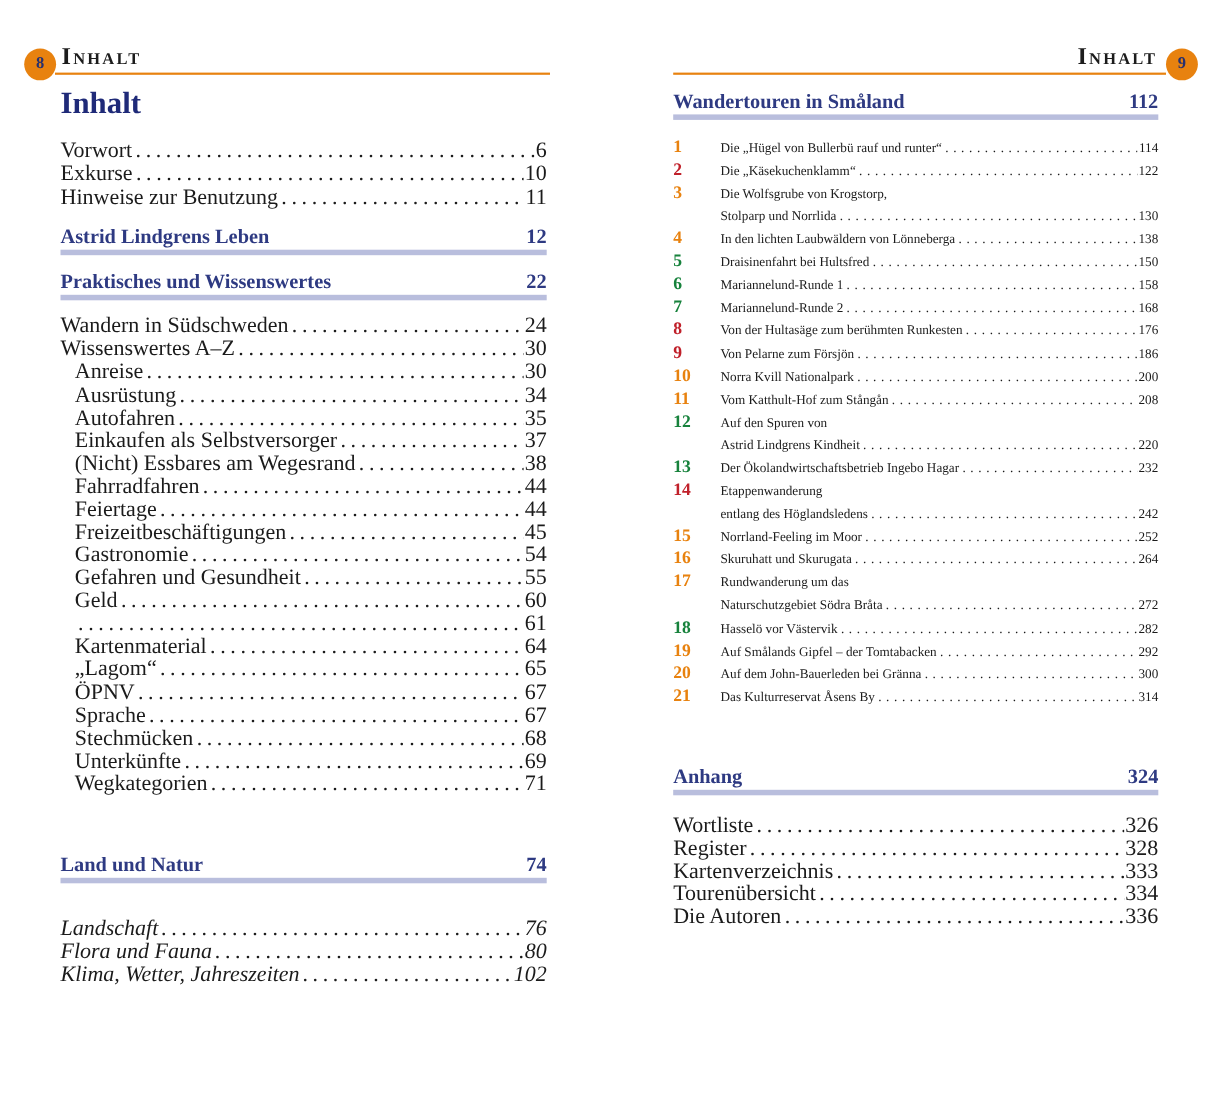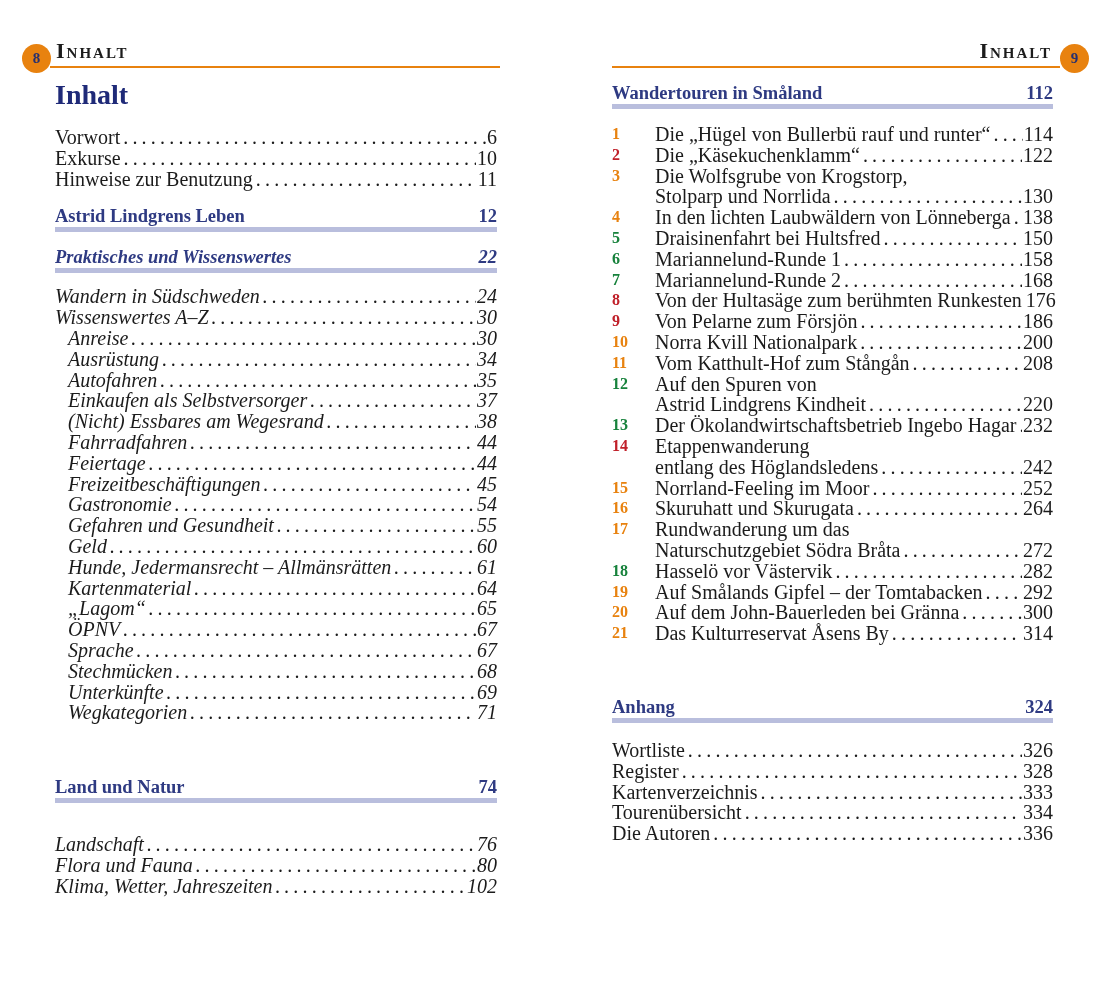--- a/index.html
+++ b/index.html
@@ -49,32 +49,32 @@
   .lbl{white-space:nowrap;}
   .dots{flex:1 1 auto;min-width:0;overflow:hidden;white-space:nowrap;margin-left:3px;}
   .dots::after{
     content:"...................................................................................................................................";
     letter-spacing:4.2px;
   }
   .pgn{margin-left:1px;white-space:nowrap;}
 
   
   #left-sections .sec-block{margin-top:16px;}
-  #left-sections .sec-block:nth-child(2){margin-top:14px;font-style:italic;}
+  #left-sections .sec-block:nth-child(2){margin-top:14px;}
   #left-sections .sec-block:nth-child(3){margin-top:53px;}
   .sec-list{margin-top:13px;}
   #left-sections .sec-block:nth-child(3) .sec-list{margin-top:31px;font-style:italic;}
 
   
   .col-right > .sec-head:first-child{margin-top:2px;}
   #tour-list{margin-top:15px;}
   .tour-row{display:flex;align-items:flex-start;}
   .tour-num{flex:none;width:43px;font-weight:bold;font-size:16px;line-height:20.8px;}
   .tour-body{flex:1 1 auto;min-width:0;}
-  .tour-line{line-height:20.8px;font-size:20px;}
+  .tour-line{line-height:20.8px;font-size:12px;}
   .tour-line.last{display:flex;align-items:baseline;}
   .c-orange{color:var(--t-orange,#e8820f);}
   .c-green{color:var(--t-green,#17823c);}
   .c-red{color:var(--t-red,#c0202a);}
   .anhang-head{margin-top:52px;}
   #appendix-list{margin-top:17px;}
 </style>
 </head>
 <body>
 
@@ -179,21 +179,20 @@
               <span class="lbl">Gefahren und Gesundheit</span>
               <span class="dots"></span>
               <span class="pgn">55</span>
             </div>
             <div class="toc-row indent">
               <span class="lbl">Geld</span>
               <span class="dots"></span>
               <span class="pgn">60</span>
             </div>
             <div class="toc-row indent">
-              <span class="lbl">Hunde, Jedermansrecht – Allmänsrätten</span>
               <span class="dots"></span>
               <span class="pgn">61</span>
             </div>
             <div class="toc-row indent">
               <span class="lbl">Kartenmaterial</span>
               <span class="dots"></span>
               <span class="pgn">64</span>
             </div>
             <div class="toc-row indent">
               <span class="lbl">„Lagom“</span>

